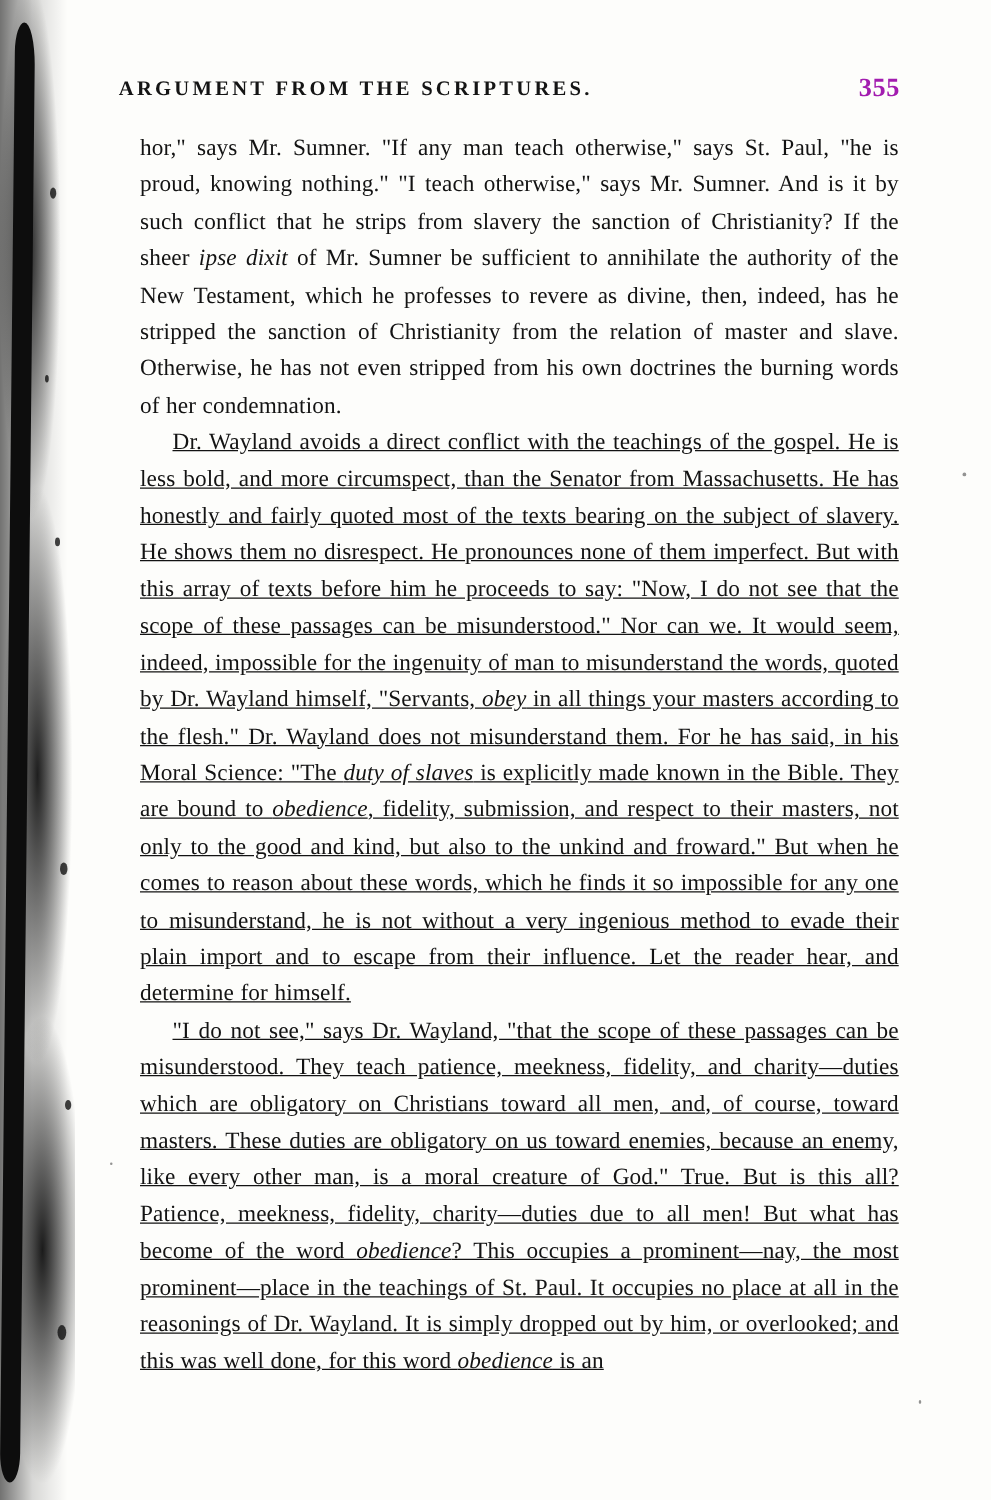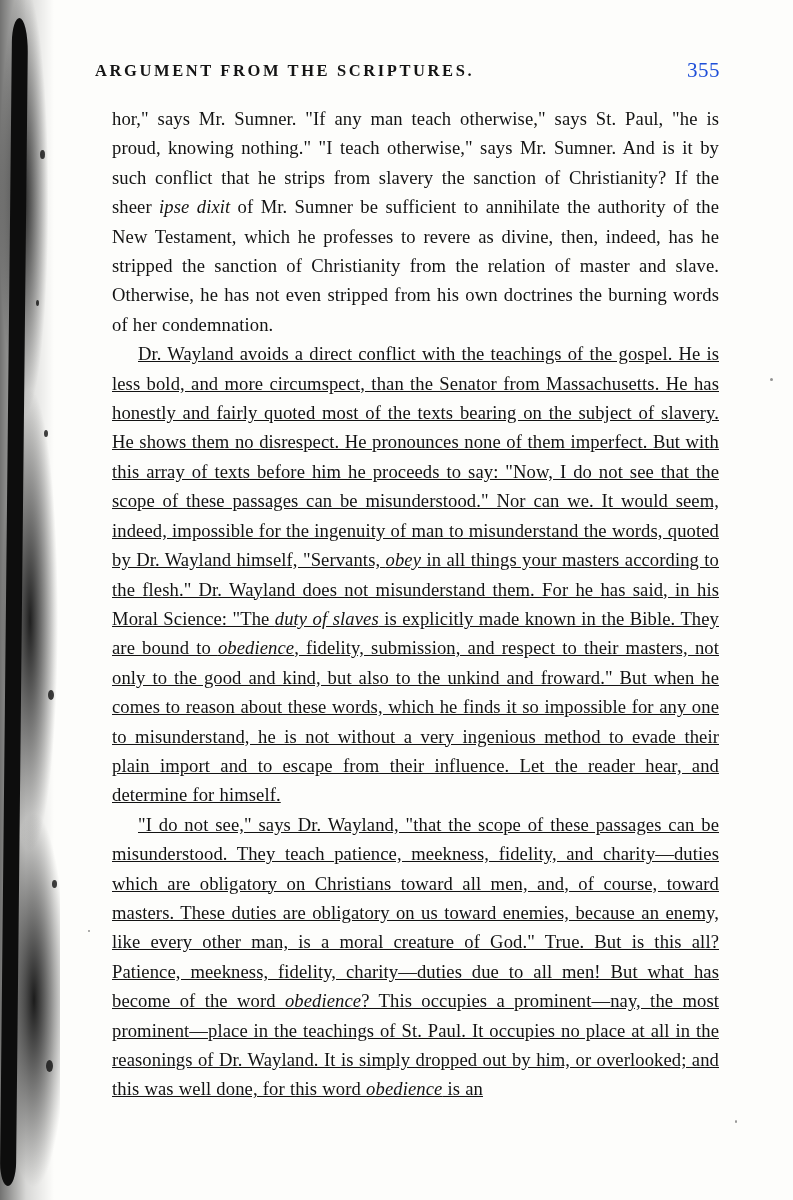--- a/index.html
+++ b/index.html
@@ -75,22 +75,22 @@
     font-family: "Liberation Serif", serif;
     font-size: 16.5px;
     letter-spacing: 2.6px;
     font-weight: 700;
     color: #141414;
     white-space: nowrap;
   }
   .folio {
     font-family: "Liberation Serif", serif;
     font-size: 21px;
-    font-weight: 400;
-    color: #1d4ed8;
+    font-weight: 700;
+    color: #a21caf;
     letter-spacing: 0.5px;
   }
 
   
   .body-block {
     position: absolute;
     left: 112px;
     top: 104px;
     width: 607px;
   }

